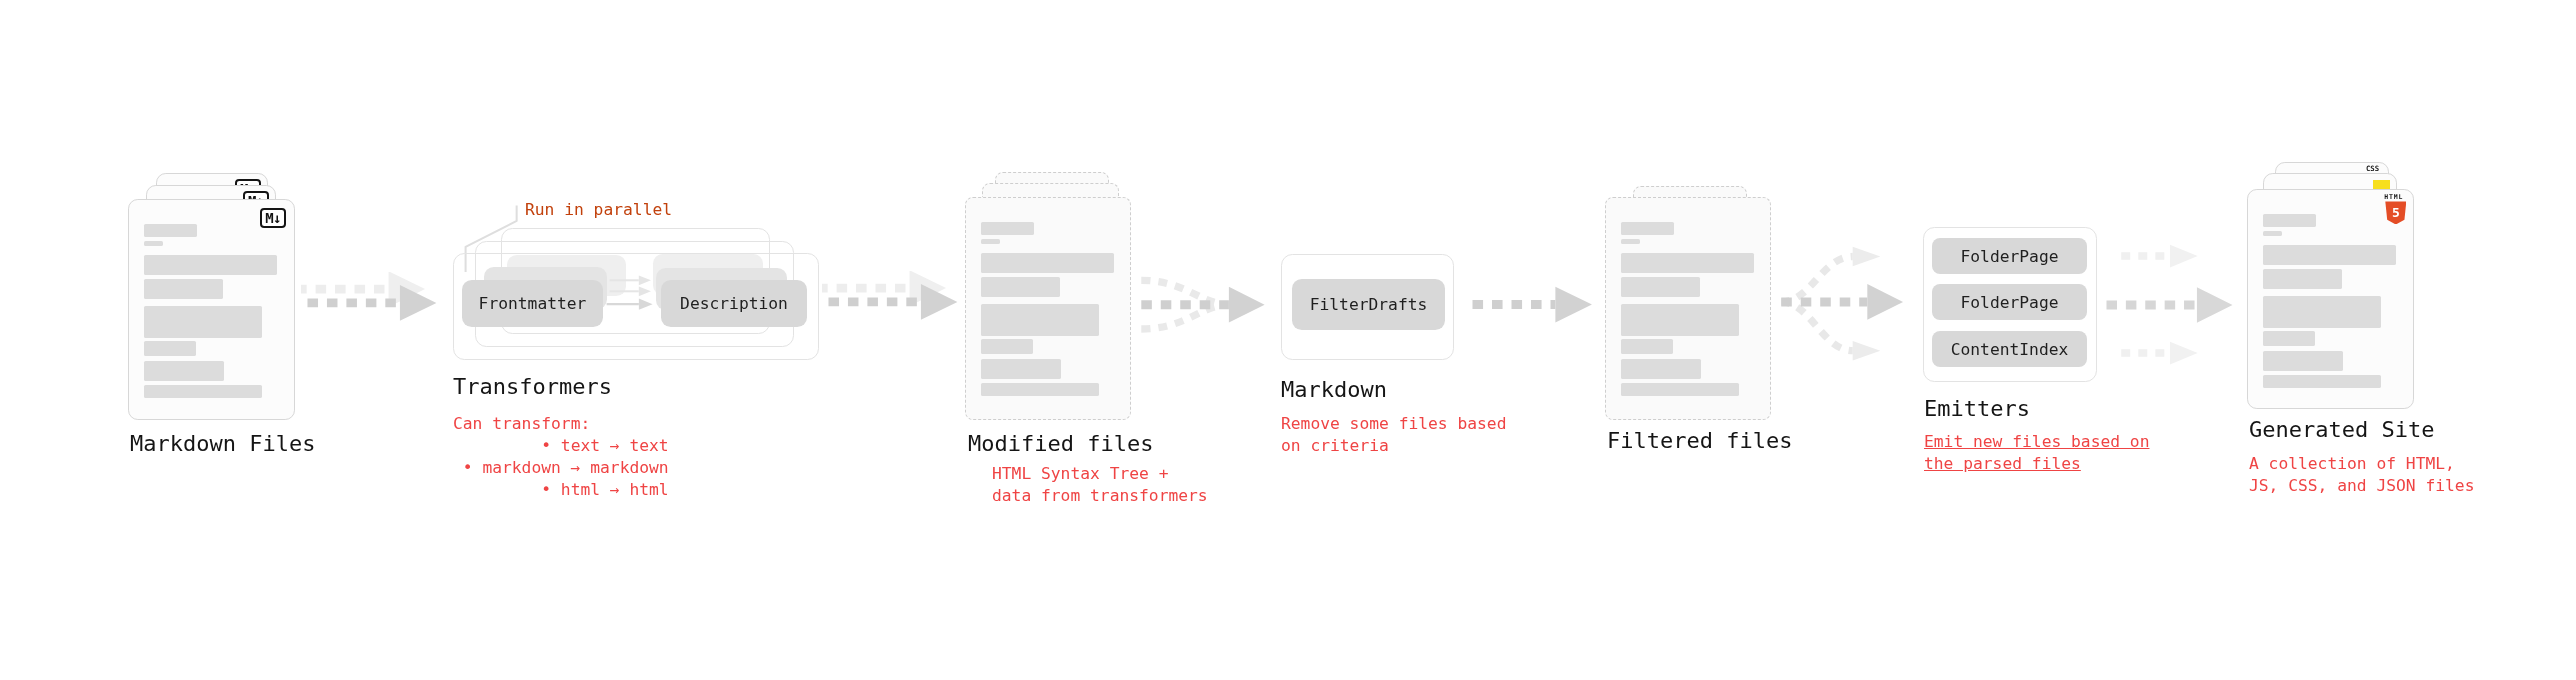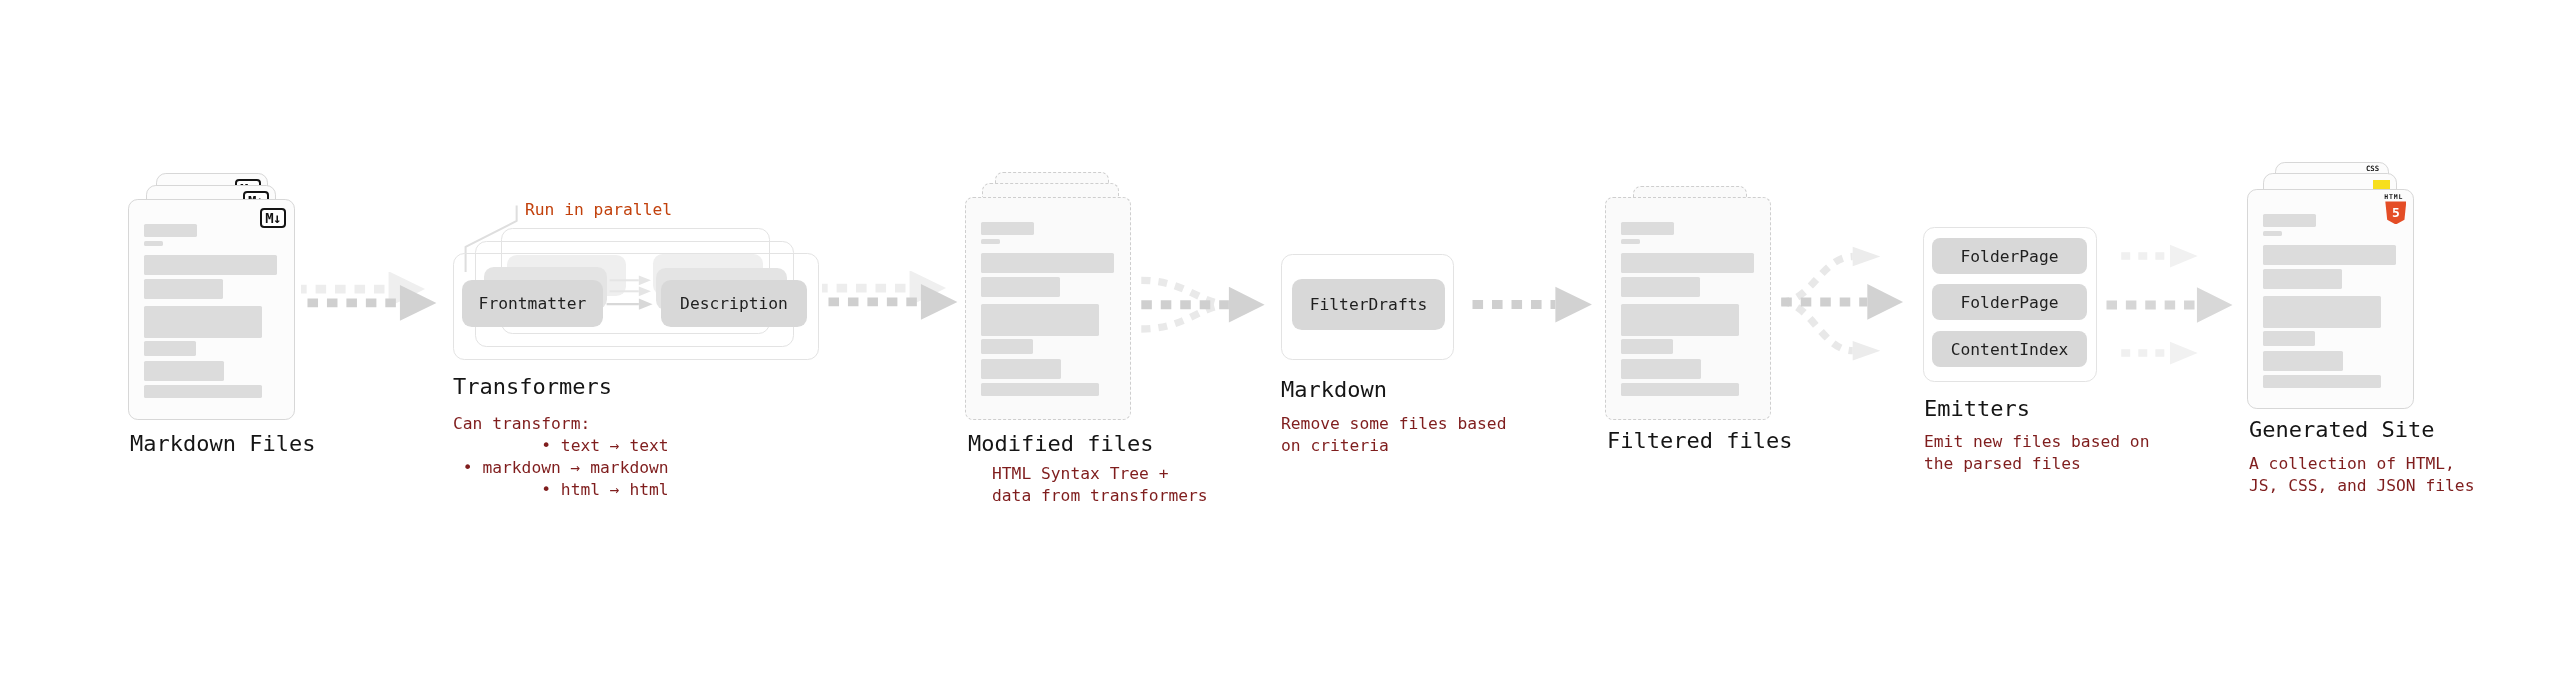--- a/index.html
+++ b/index.html
@@ -12,21 +12,21 @@
   
   .doc-card { position:absolute; background:#fcfcfc; border:1.6px solid #d7d7d7; border-radius:9.8px; box-sizing:border-box; }
   .doc-card.dashed { border:1.6px dashed #cecece; background:#fafafa; border-radius:8.1px; }
   .doc-bars { position:absolute; left:0; top:0; right:0; bottom:0; }
   .bar { position:absolute; background:#dcdcdc; border-radius:1.6px; }
   
   .md-badge { position:absolute; top:8.1px; right:8.1px; border:2.4px solid #141414; border-radius:4.1px;
     font-weight:bold; font-size:14px; line-height:14px; padding:0.8px 3.3px; background:#fff; color:#141414; letter-spacing:-0.8px; }
   
   .stage-label { position:absolute; font-size:22px; line-height:24.4px; color:#151515; white-space:nowrap; }
-  .caption { position:absolute; font-size:16.3px; line-height:22px; color:#7f1d1d; white-space:nowrap; }
+  .caption { position:absolute; font-size:16.3px; line-height:22px; color:#ef4444; white-space:nowrap; }
   .caption .indent { padding-left:9.8px;text-align:right; }
   .annotation { position:absolute; font-size:16.3px; color:#c2410c; white-space:nowrap; }
   
   .obox { position:absolute; border:1.6px solid #e3e3e3; border-radius:11.4px; box-sizing:border-box; background:transparent; }
   .pill { position:absolute; background:#d8d8d8; border-radius:9.8px; display:flex; align-items:center; justify-content:center;
     font-size:16.3px; color:#1f1f1f; white-space:nowrap; }
   .ghost { position:absolute; border-radius:9.8px; }
   .g1 { background:#e4e4e4; }
   .g2 { background:#efefef; }
   
@@ -195,21 +195,21 @@
     <line x1="4" y1="80" x2="110" y2="80" stroke="#cfcfcf" stroke-width="11" stroke-dasharray="13 11"></line>
     <polygon points="110,58 154,80 110,102" fill="#d2d2d2"></polygon>
   </svg>
 
   <div>
     <div class="obox" style="left:1923px;top:227px;width:174px;height:155px;"></div>
     <div class="pill" style="left:1932px;top:238px;width:155px;height:36px;border-radius:8.1px;">FolderPage</div>
     <div class="pill" style="left:1932px;top:284px;width:155px;height:36px;border-radius:8px;">FolderPage</div>
     <div class="pill" style="left:1932px;top:331px;width:155px;height:36px;border-radius:8.1px;">ContentIndex</div>
     <div class="stage-label" style="left:1924px;top:397px;">Emitters</div>
-    <div class="caption" style="left:1924px;top:431px;">
+    <div class="caption" style="left:1924px;top:431px;text-decoration:underline;">
       <div>Emit new files based on</div>
       <div>the parsed files</div>
     </div>
   </div>
 
   <svg class="abs" style="left:2118px;top:243px;" width="91" height="26" viewBox="0 0 112 32">
     <line x1="4" y1="16" x2="64" y2="16" stroke="#f0f0f0" stroke-width="9" stroke-dasharray="11 10"></line>
     <polygon points="64,2 98,16 64,30" fill="#f1f1f1"></polygon>
   </svg>
   <svg class="abs" style="left:2101px;top:284px;" width="137" height="42" viewBox="0 0 168 52">

